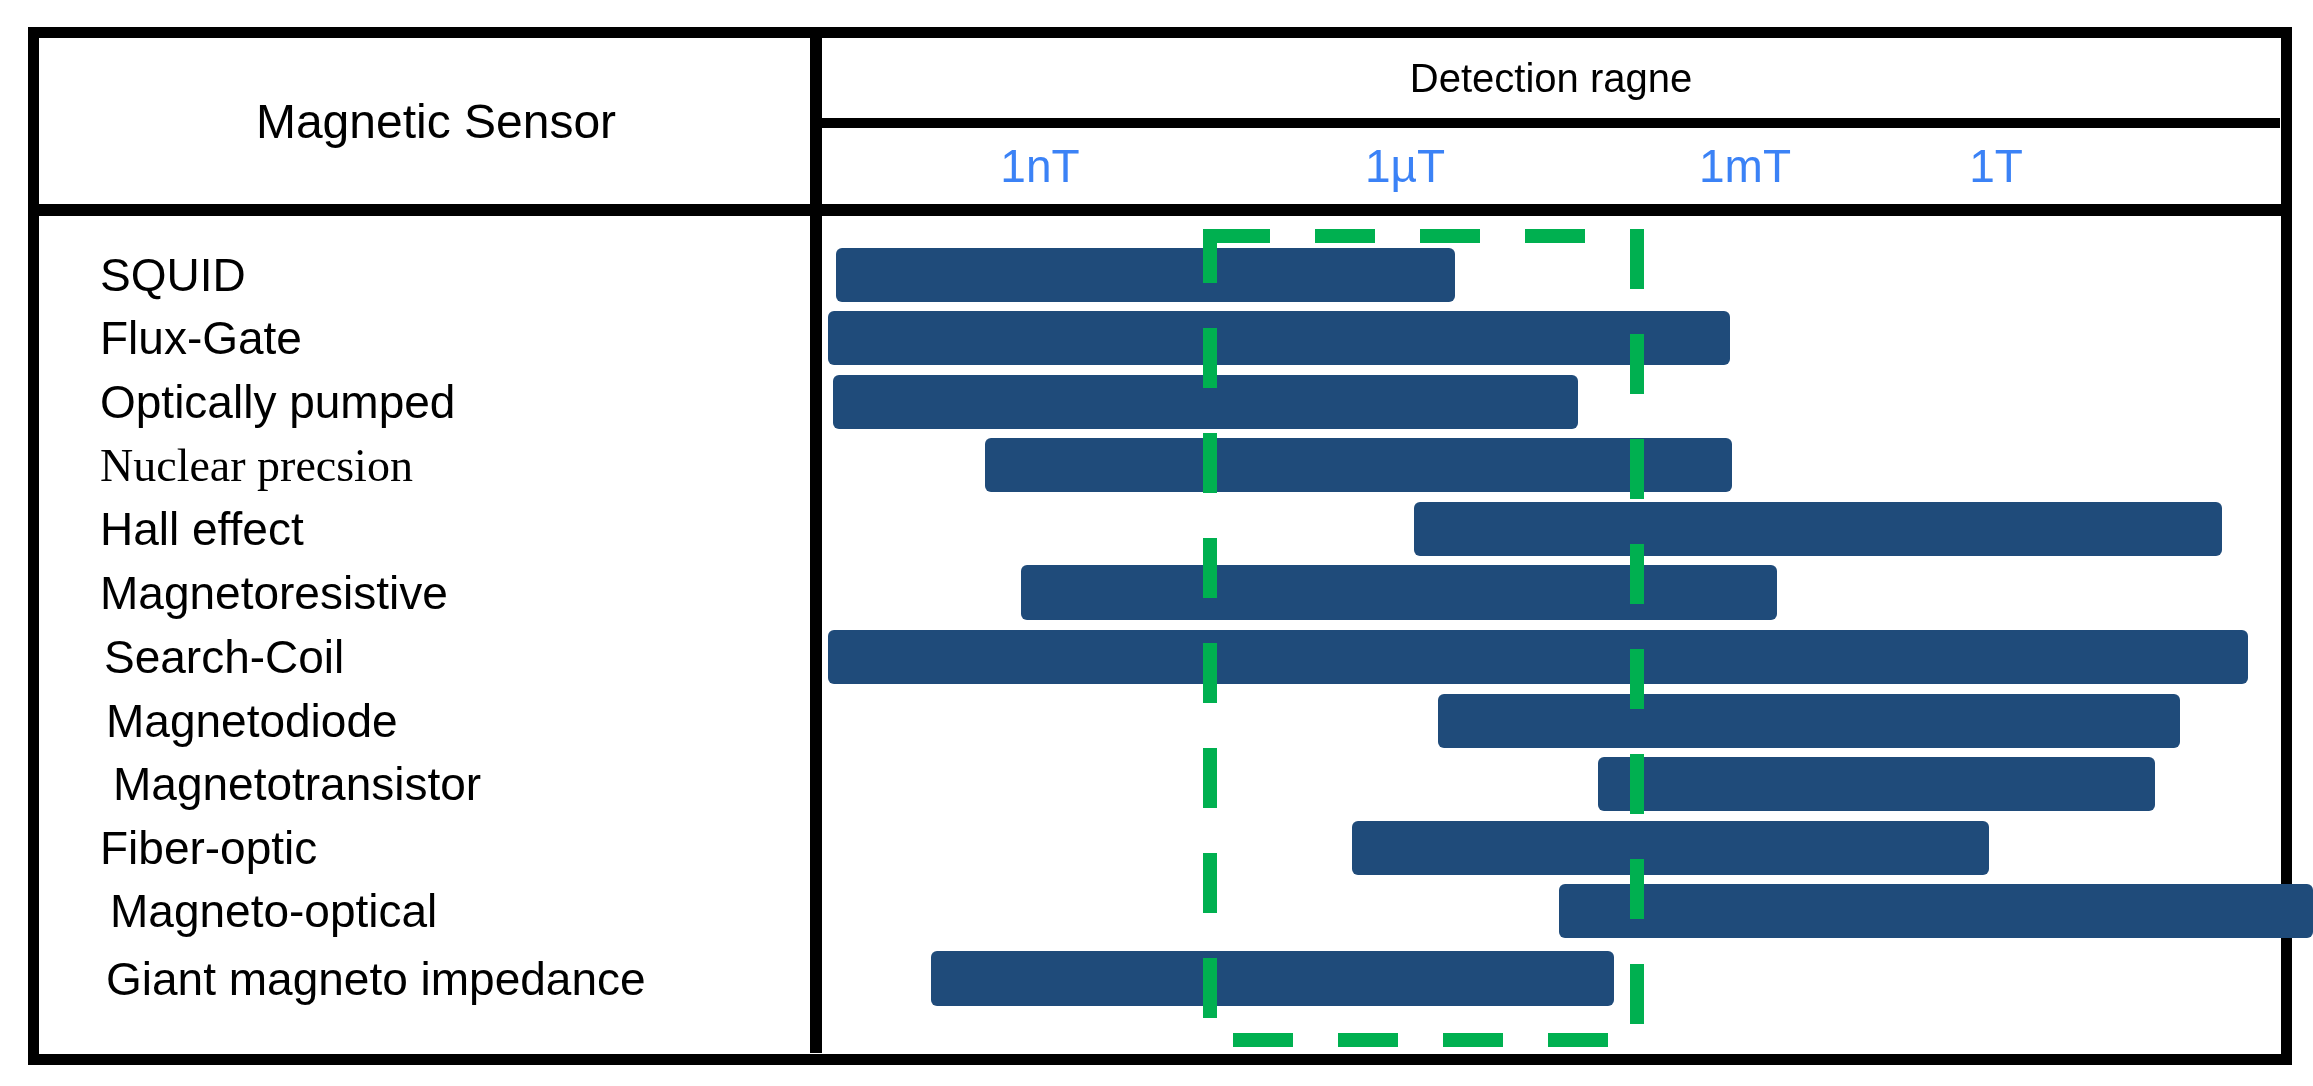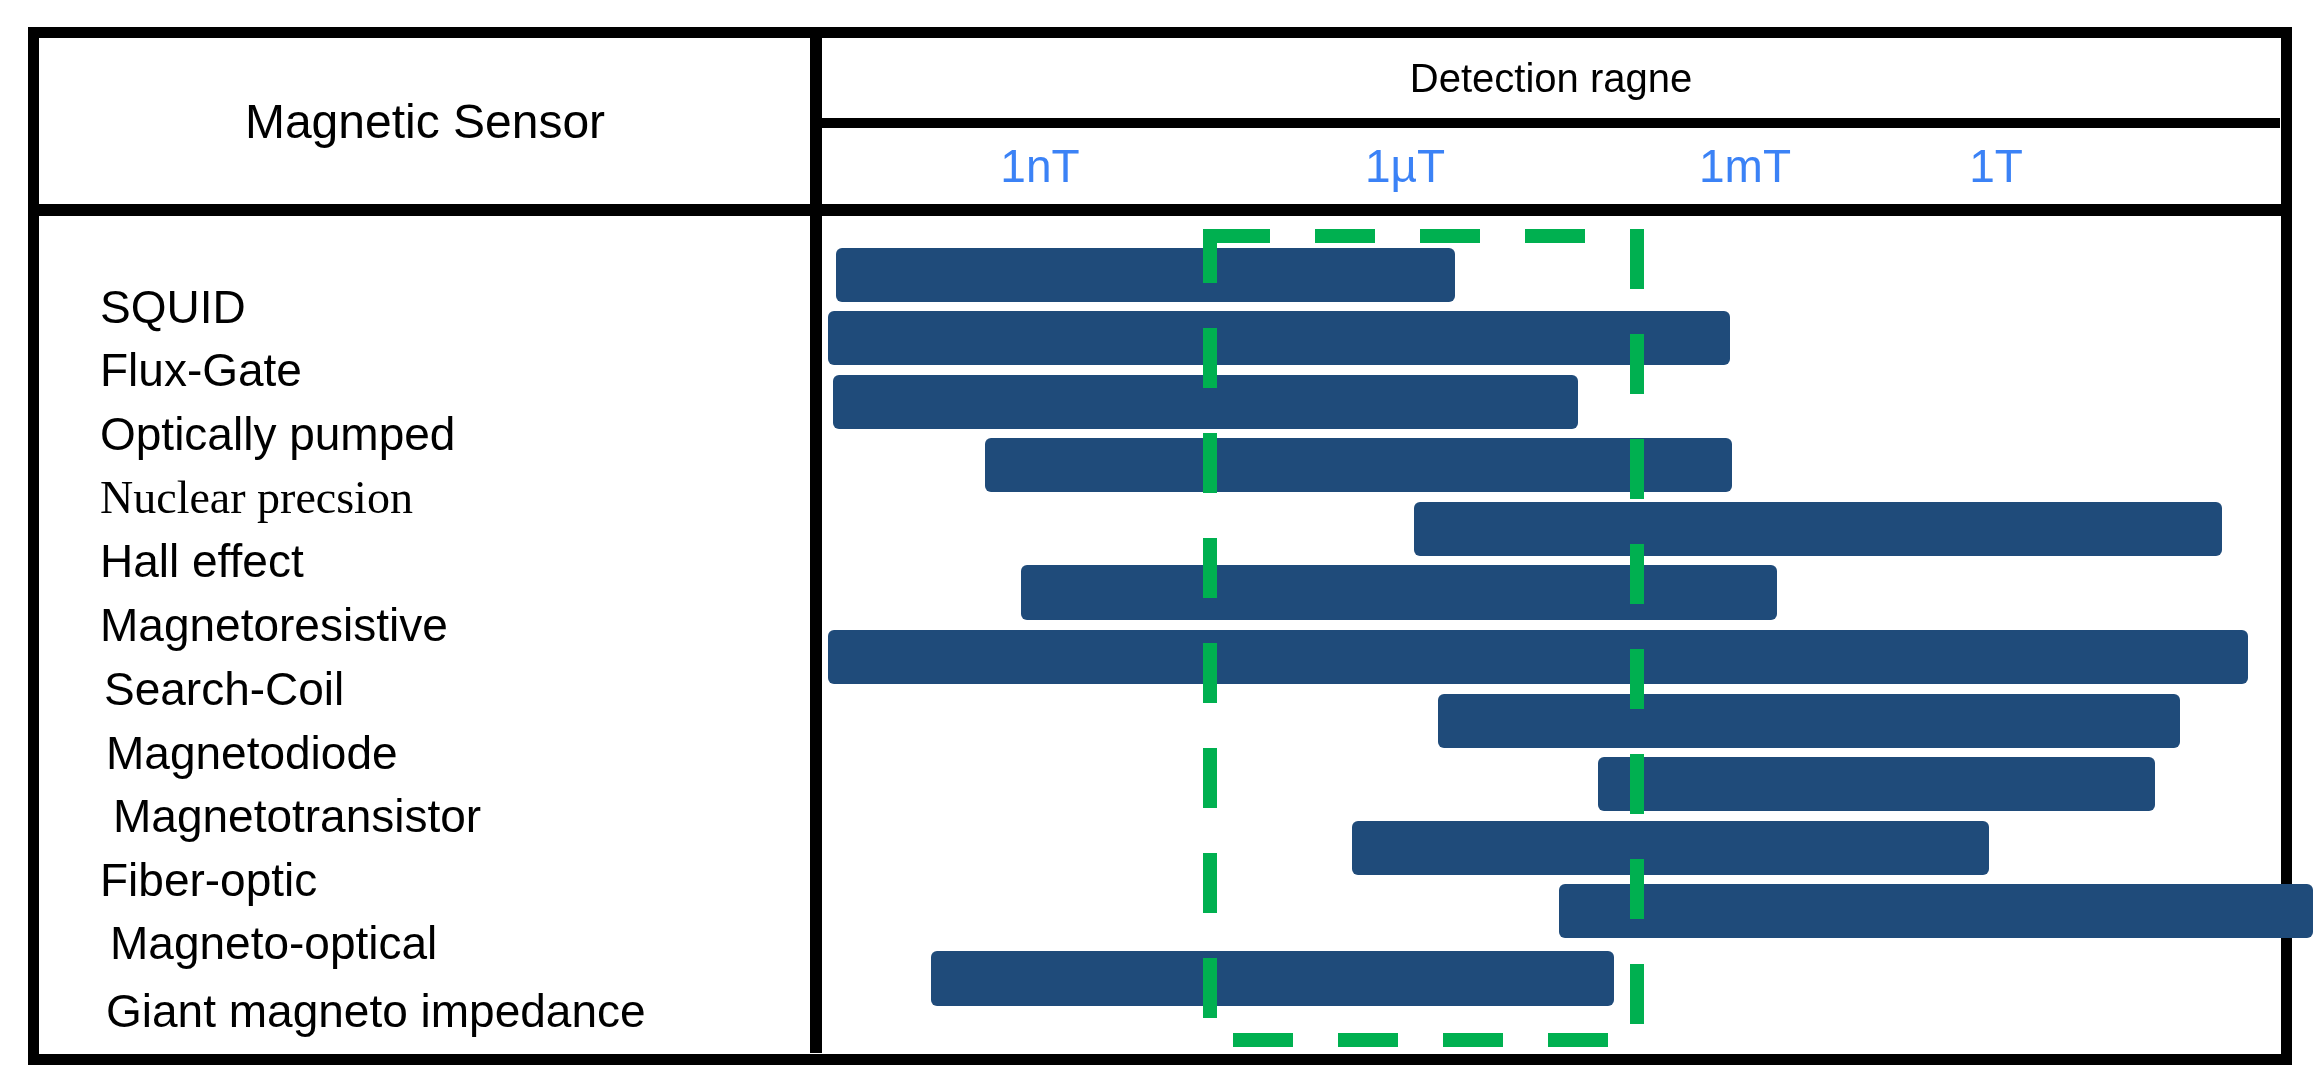--- a/index.html
+++ b/index.html
@@ -28,36 +28,36 @@
     width: 2264px; height: 12px; background: #000;
   }
   .subheader-line {
     position: absolute; left: 822px; top: 118px;
     width: 1458px; height: 10px; background: #000;
   }
 
   .col1-header {
     position: absolute; left: 40px; top: 38px; width: 770px; height: 166px;
     display: flex; align-items: center; justify-content: center;
-    font-size: 48px; color: #000;
+    font-size: 48px; color: #000; padding-left: 11px;
   }
   .col2-header {
     position: absolute; left: 822px; top: 38px; width: 1458px; height: 80px;
     display: flex; align-items: center; justify-content: center;
     font-size: 40px; color: #000;
   }
   .tick {
     position: absolute; top: 136px; width: 200px; height: 60px;
     text-align: center; font-size: 46px; color: #3b82f6; line-height: 60px;
   }
 
   .sensor-label {
     position: absolute; left: 100px; width: 700px;
     font-size: 46px; color: #000;
-    display: flex; align-items: center; margin-top: 32px;
+    display: flex; align-items: center;
   }
   .bar {
     position: absolute; border-radius: 6px;
   }
 
   #overlay-svg { position: absolute; left: 0; top: 0; pointer-events: none; }
 
   .earth-label {
     position: absolute; left: 1772px; top: 232px; width: 500px;
     text-align: center; font-weight: bold; font-size: 48px; line-height: 64px;

